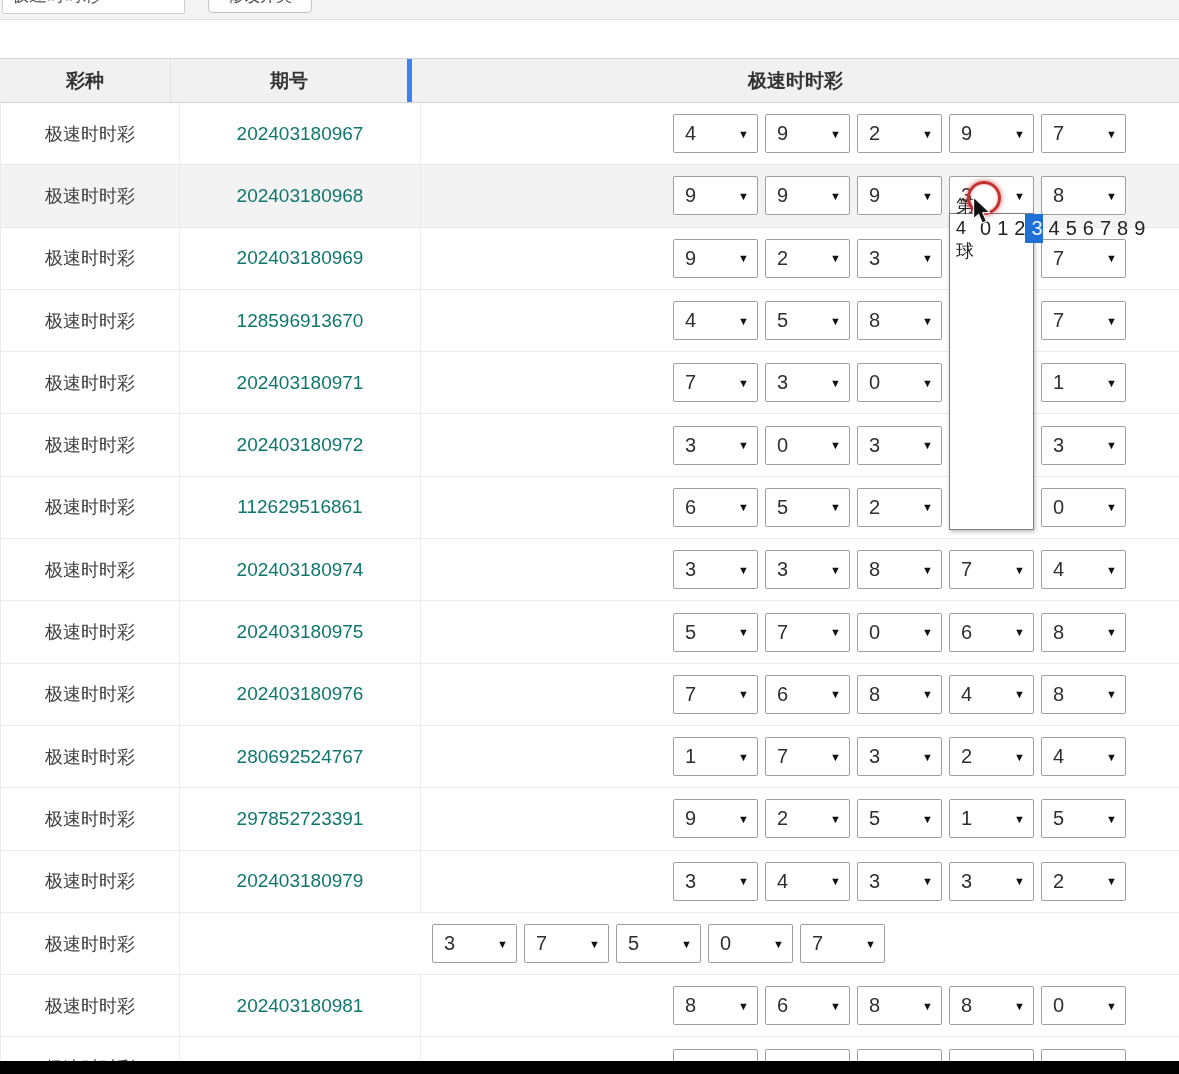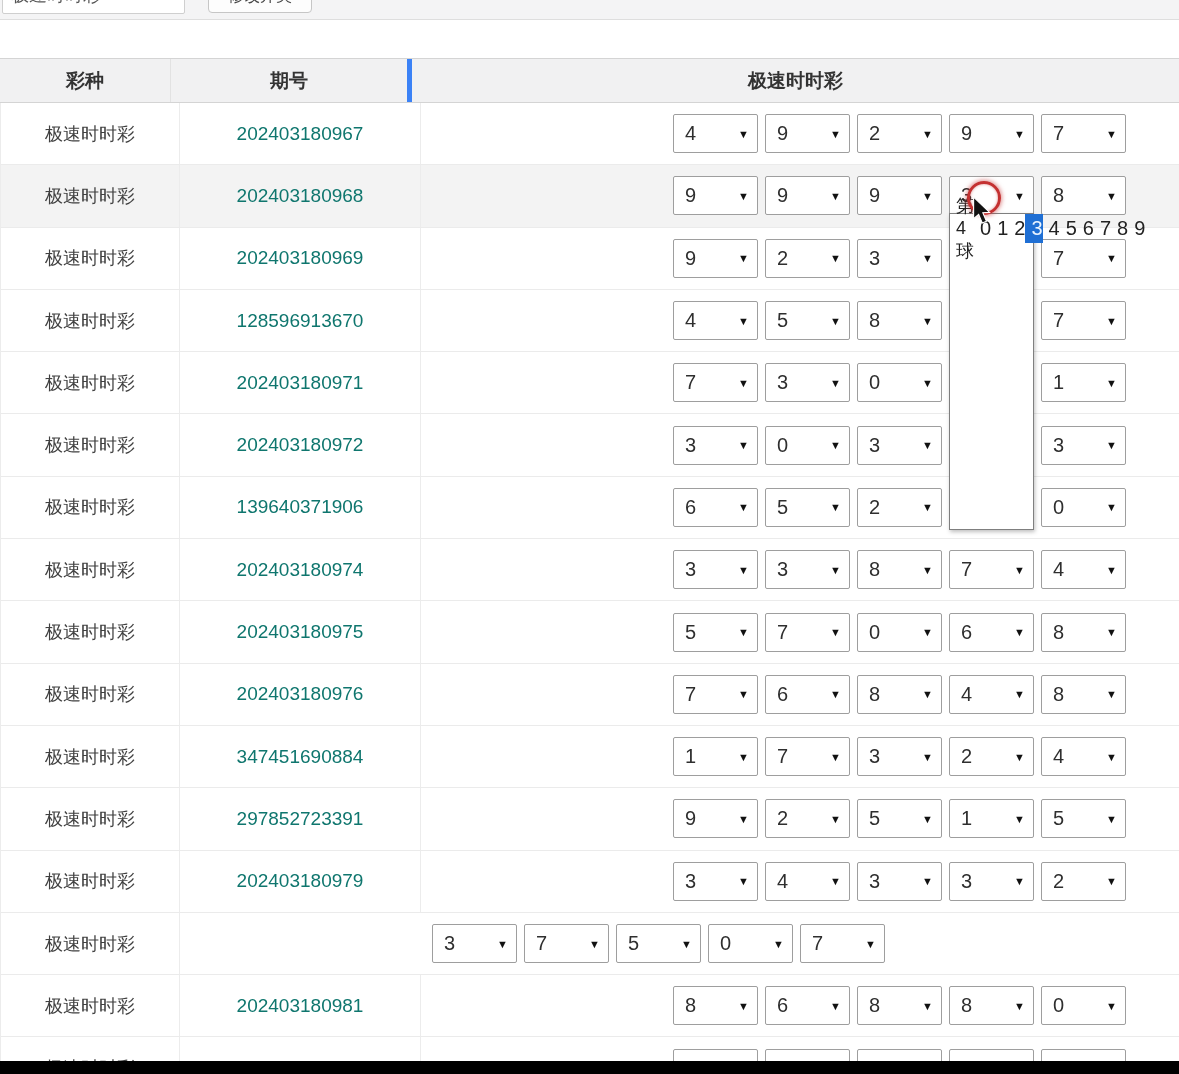--- a/index.html
+++ b/index.html
@@ -225,21 +225,21 @@
               <span class="arr">▼</span>
             </div>
             <div class="sel">
               <span class="val">3</span>
               <span class="arr">▼</span>
             </div>
           </div>
         </div>
         <div class="row">
           <div class="cell cell-lottery">极速时时彩</div>
-          <div class="cell cell-period">139640371906</div>
+          <div class="cell cell-period">112629516861</div>
           <div class="cell cell-numbers">
             <div class="sel">
               <span class="val">6</span>
               <span class="arr">▼</span>
             </div>
             <div class="sel">
               <span class="val">5</span>
               <span class="arr">▼</span>
             </div>
             <div class="sel">
@@ -329,21 +329,21 @@
               <span class="arr">▼</span>
             </div>
             <div class="sel">
               <span class="val">8</span>
               <span class="arr">▼</span>
             </div>
           </div>
         </div>
         <div class="row">
           <div class="cell cell-lottery">极速时时彩</div>
-          <div class="cell cell-period">347451690884</div>
+          <div class="cell cell-period">280692524767</div>
           <div class="cell cell-numbers">
             <div class="sel">
               <span class="val">1</span>
               <span class="arr">▼</span>
             </div>
             <div class="sel">
               <span class="val">7</span>
               <span class="arr">▼</span>
             </div>
             <div class="sel">

